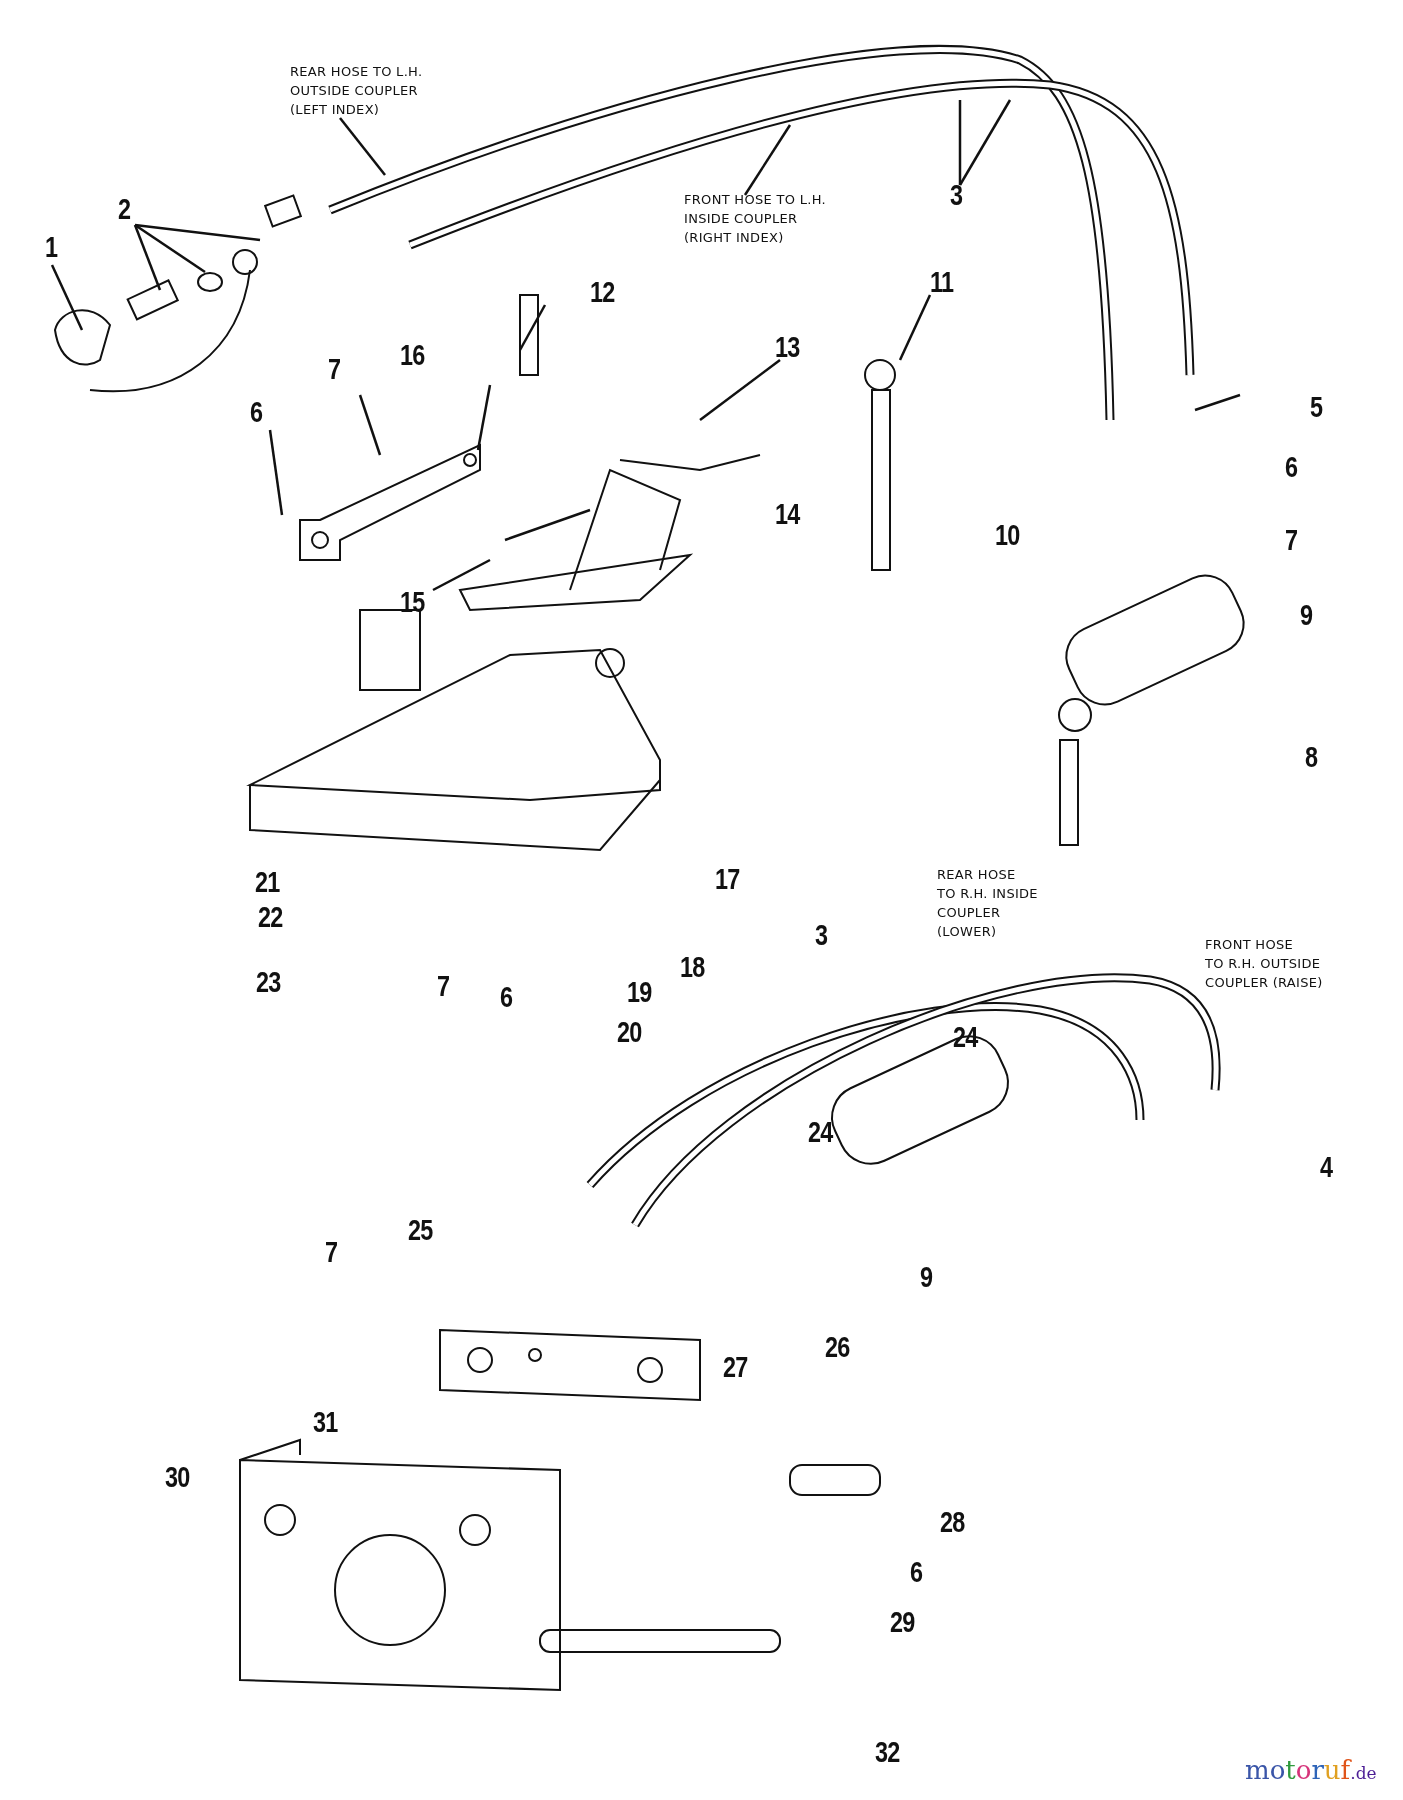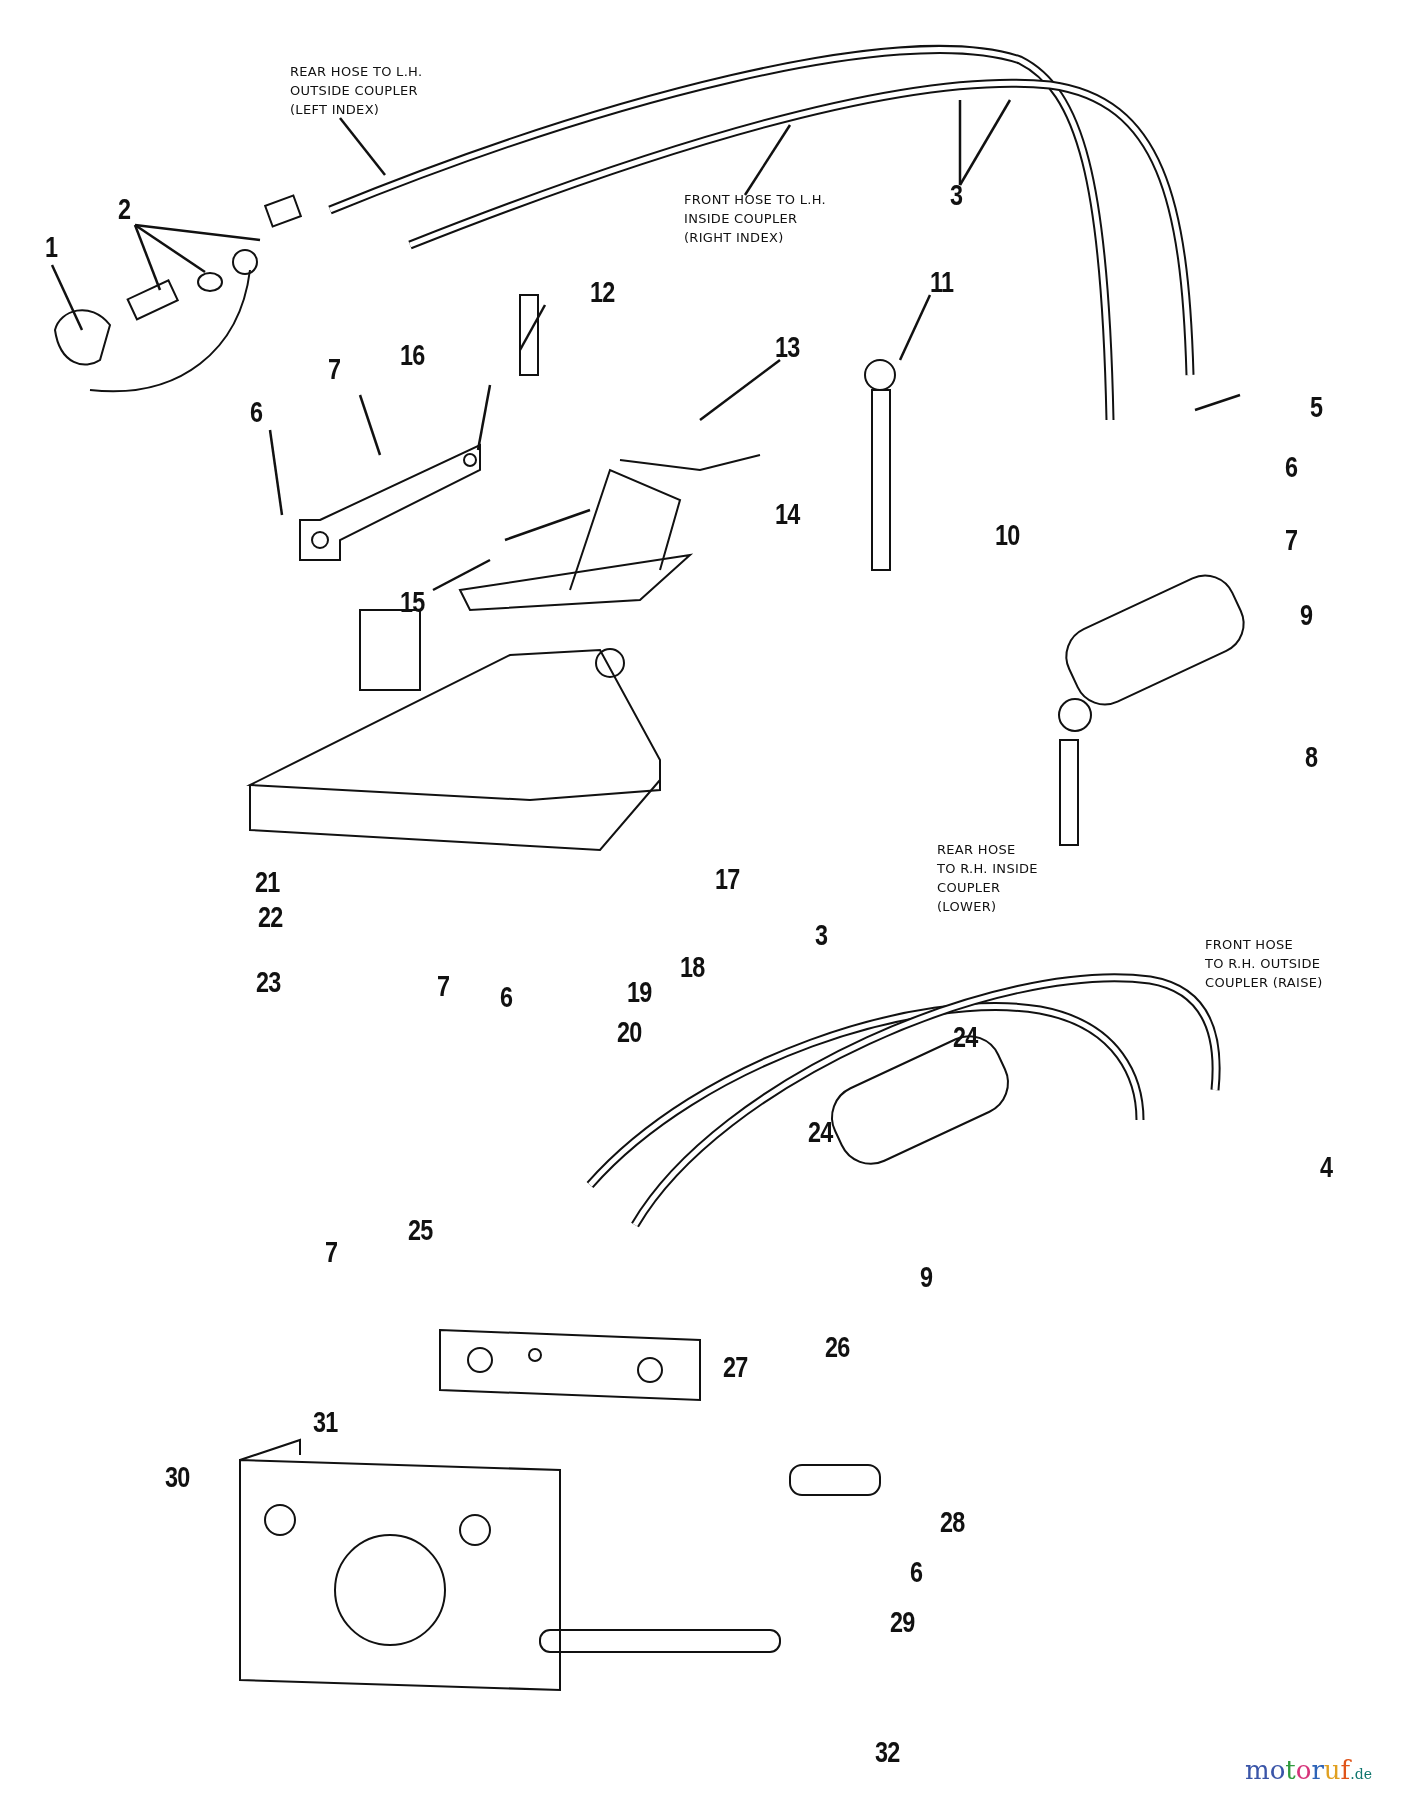--- a/index.html
+++ b/index.html
@@ -155,24 +155,24 @@
 <div class="num" style="left:165px;top:1460px">30</div>
 <div class="num" style="left:313px;top:1405px">31</div>
 <div class="num" style="left:875px;top:1735px">32</div>
 
 <div class="note" style="left:290px;top:62px">REAR HOSE TO L.H.
 OUTSIDE COUPLER
 (LEFT INDEX)</div>
 <div class="note" style="left:684px;top:190px">FRONT HOSE TO L.H.
 INSIDE COUPLER
 (RIGHT INDEX)</div>
-<div class="note" style="left:937px;top:840px">REAR HOSE
+<div class="note" style="left:937px;top:865px">REAR HOSE
 TO R.H. INSIDE
 COUPLER
 (LOWER)</div>
 <div class="note" style="left:1205px;top:935px">FRONT HOSE
 TO R.H. OUTSIDE
 COUPLER (RAISE)</div>
 
 <div class="wm">
-  <span style="color: rgb(58, 85, 168);">m</span><span style="color: rgb(58, 85, 168);">o</span><span style="color: rgb(46, 154, 60);">t</span><span style="color: rgb(214, 51, 122);">o</span><span style="color: rgb(46, 100, 184);">r</span><span style="color: rgb(224, 160, 32);">u</span><span style="color: rgb(224, 84, 26);">f</span><span style="font-size:14px;color:#0f766e">.de</span>
+  <span style="color: rgb(58, 85, 168);">m</span><span style="color: rgb(58, 85, 168);">o</span><span style="color: rgb(46, 154, 60);">t</span><span style="color: rgb(214, 51, 122);">o</span><span style="color: rgb(46, 100, 184);">r</span><span style="color: rgb(224, 160, 32);">u</span><span style="color: rgb(224, 84, 26);">f</span><span style="font-size:17px;color:#4c1d95">.de</span>
 </div>
 </div>
 
 </body></html>

